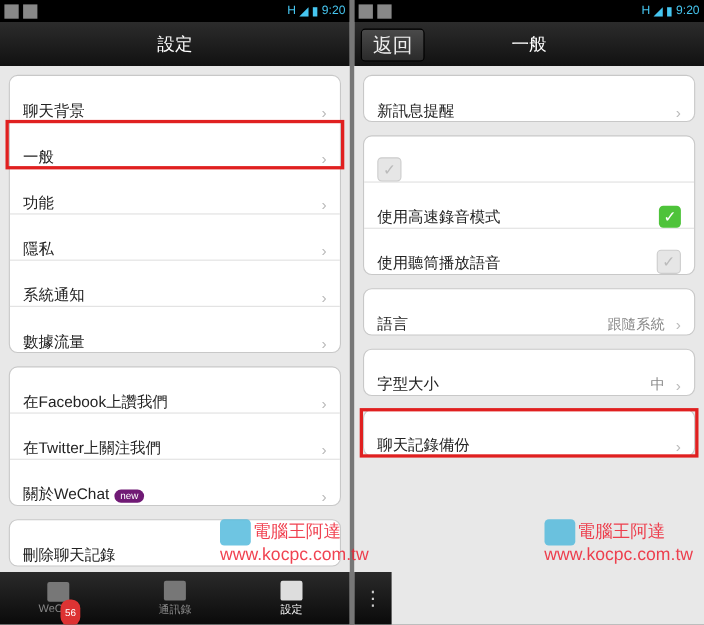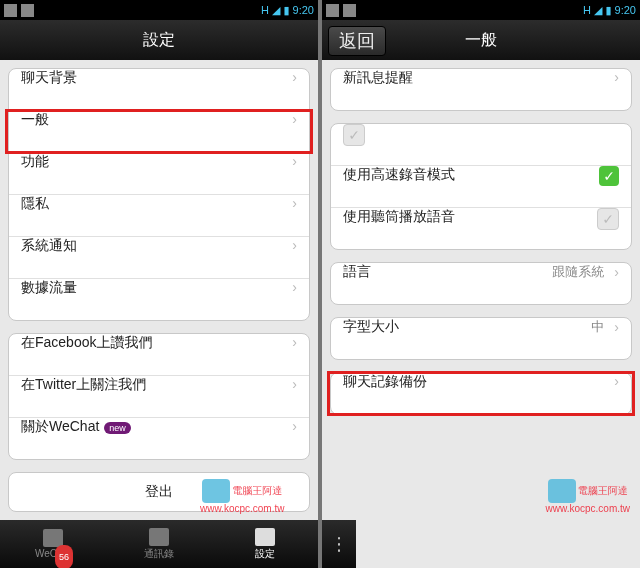--- a/index.html
+++ b/index.html
@@ -9,40 +9,40 @@
 .p-right{left:322px}
 .statusbar{height:20px;background:#000;display:flex;align-items:center;justify-content:space-between;padding:0 4px;color:#46c6f0;font-size:11px}
 .sb-left{display:flex;gap:4px}
 .sb-right{display:flex;gap:3px;align-items:center}
 .sb-icon{width:13px;height:13px;background:#888}
 .titlebar{height:40px;background:linear-gradient(#2c2c2c,#111);display:flex;align-items:center;position:relative;color:#fff;font-size:16px}
 .title-c{width:100%;text-align:center}
 .back-btn{position:absolute;left:6px;top:6px;height:28px;padding:0 10px;background:linear-gradient(#4a4a4a,#2a2a2a);border:1px solid #000;border-radius:4px;color:#eee;font-size:18px;display:flex;align-items:center}
 .content{position:absolute;top:60px;bottom:0;left:0;right:0;overflow:hidden;padding:8px}
 .group{background:#fff;border:1px solid #c8c8c8;border-radius:8px;margin-bottom:12px}
-.row{height:41px;display:flex;align-items:flex-start;justify-content:space-between;padding:0 12px;border-bottom:1px solid #e0e0e0;position:relative}
+.row{height:41px;display:flex;align-items:flex-end;justify-content:space-between;padding:0 12px;border-bottom:1px solid #e0e0e0;position:relative}
 .row:last-child{border-bottom:none}
 .row-label{color:#222;font-size:14px}
 .row-val{color:#888;font-size:13px;margin-right:6px}
 .chev{color:#bbb;font-size:14px}
 .row-right{display:flex;align-items:center;gap:4px}
 .hl{position:absolute;inset:-2px -4px;border:3px solid #e02020;pointer-events:none}
 .bottombar{position:absolute;bottom:0;left:0;right:0;height:48px;background:linear-gradient(#2a2a2a,#0a0a0a);display:flex;align-items:center}
 .tab{flex:1;display:flex;flex-direction:column;align-items:center;justify-content:center;color:#888;font-size:10px;gap:1px;position:relative}
 .tab.active{color:#fff}
 .tab .ic{width:20px;height:18px;background:#777;border-radius:2px}
 .tab.active .ic{background:#ddd}
 .badge{position:absolute;top:16px;left:52%;background:#d33;color:#fff;border-radius:8px;font-size:9px;padding:6px 4px;line-height:12px}
 .new-tag{display:inline-block;background:#701a75;color:#fff;font-size:9px;border-radius:8px;padding:1px 5px;margin-left:5px}
 .chk{width:20px;height:20px;border-radius:4px;display:flex;align-items:center;justify-content:center;font-size:14px}
 .chk.off{background:#e6e6e6;border:1px solid #ccc;color:#bbb}
 .chk.on{background:#4ec33a;color:#fff}
 .logout{background:#fff;border:1px solid #c8c8c8;border-radius:8px;height:38px;display:flex;align-items:center;justify-content:center;font-size:14px;color:#222;margin-top:4px}
 .dots{position:absolute;bottom:0;left:0;width:34px;height:48px;background:linear-gradient(#2a2a2a,#0a0a0a);display:flex;align-items:center;justify-content:center;color:#ccc;font-size:18px}
-.watermark{position:absolute;right:10px;bottom:54px;color:#e23;font-size:10px;opacity:.85;text-align:center;pointer-events:none}
+.watermark{position:absolute;right:10px;bottom:54px;color:#e23;font-size:16px;opacity:.85;text-align:left;pointer-events:none}
 .wm-logo{display:inline-block;width:28px;height:24px;background:#5bd;border-radius:4px;margin-right:2px;vertical-align:middle}
 </style>
 </head>
 <body>
 
 <div class="stage">
   <div class="phone p-left">
     <div class="statusbar">
       <div class="sb-left">
           <div class="sb-icon"></div>
@@ -109,20 +109,26 @@
             <span class="row-label">在Twitter上關注我們</span>
             <span class="row-right">
               <span class="chev">›</span>
             </span>
           </div>
           <div class="row">
             <span class="row-label">關於WeChat<span class="new-tag">new</span></span>
             <span class="row-right">
               <span class="chev">›</span>
             </span>
+          </div>
+        </div>
+        <div class="group">
+          <div class="row">
+            <span class="row-label">刪除聊天記錄</span>
+            <span class="row-right"></span>
           </div>
         </div>
         <div class="logout">登出</div>
       </div>
     <div class="bottombar" id="left-tabs">
         <div class="tab">
           <div class="ic"></div>
           <span>WeChat</span>
           <span class="badge">56</span>
         </div>

